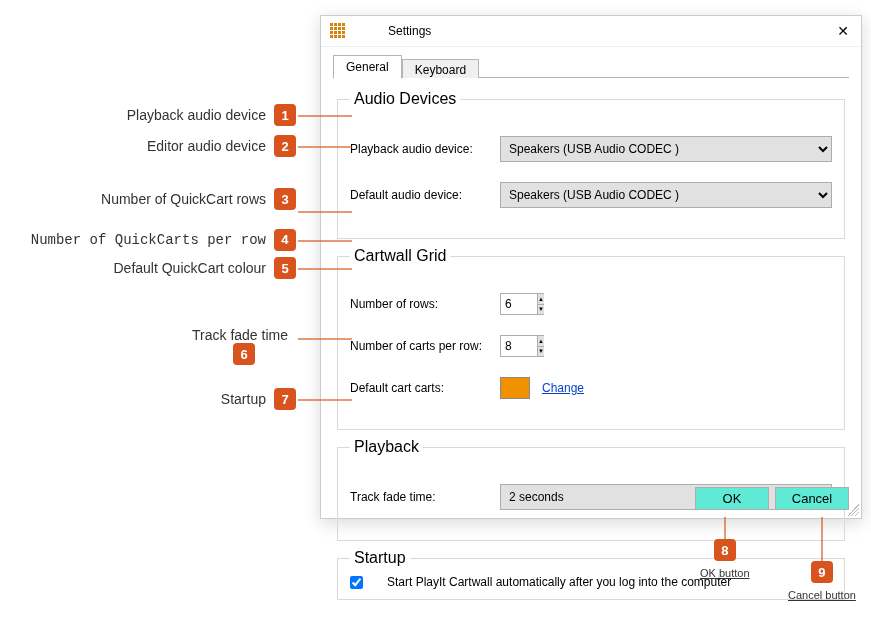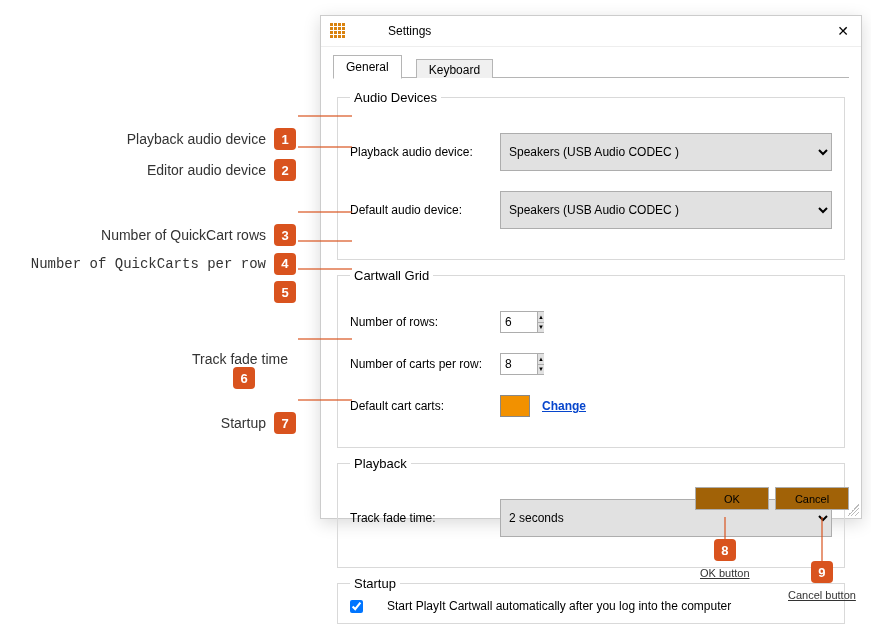--- a/index.html
+++ b/index.html
@@ -46,21 +46,21 @@
     }
     .title-bar .close {
       width: 20px;
       text-align: center;
       font-size: 14px;
       cursor: pointer;
     }
     .tabs {
       display: flex;
       padding: 8px 12px 0 12px;
-      gap: 14px;
+      gap: 0;
       align-items: flex-end;
       position: relative;
     }
     .tabs::after {
       content: "";
       position: absolute;
       left: 12px;
       right: 12px;
       bottom: 0;
       border-top: 1px solid #b5b5b5;
@@ -87,35 +87,35 @@
     .content {
       padding: 8px 16px 48px 16px;
     }
     fieldset {
       border: 1px solid #d9d9d9;
       border-radius: 0;
       margin: 4px 0 8px 0;
       padding: 8px 12px 10px 12px;
     }
     legend {
-      font-size: 13px;
+      font-size: 16px;
       padding: 0 4px;
     }
     .row {
       display: flex;
       align-items: center;
       margin: 20px 0;
       min-height: 22px;
     }
     .row .label {
       width: 150px;
     }
     select {
       flex: 1;
-      height: 38px;
+      height: 26px;
       border: 1px solid #adadad;
       background: #e1e1e1;
       font-family: inherit;
       font-size: 12px;
       padding: 0 4px;
     }
     .num-input {
       display: flex;
       align-items: stretch;
       width: 42px;
@@ -153,65 +153,63 @@
     .color-sw {
       width: 28px;
       height: 20px;
       border: 1px solid #888;
       margin-right: 12px;
     }
     .link {
       color: #0645CC;
       text-decoration: underline;
       cursor: pointer;
-      font-weight: bold;
     }
     .checkbox-row {
       display: flex;
       align-items: center;
       gap: 24px;
     }
     .checkbox-row input[type=checkbox] {
       margin: 0;
     }
     .button-row {
       position: absolute;
       right: 12px;
       bottom: 8px;
       display: flex;
       gap: 6px;
     }
     .btn {
       width: 74px;
       height: 23px;
       border: 1px solid #adadad;
-      background: #a16207;
+      background: #5eead4;
       font-family: inherit;
-      font-size: 11px;
+      font-size: 13px;
       cursor: pointer;
     }
     .resize-grip {
       position: absolute;
       right: 2px;
       bottom: 2px;
       width: 12px;
       height: 12px;
       background:
         linear-gradient(135deg, transparent 0 50%, #bbb 50% 55%, transparent 55% 65%, #bbb 65% 70%, transparent 70% 80%, #bbb 80% 85%, transparent 85% 100%);
     }
     .callout {
       position: absolute;
       display: flex;
       align-items: center;
       justify-content: flex-end;
       text-align: left;
       font-size: 14px;
       color: #333;
       white-space: nowrap;
-      margin-top: 24px;
     }
     .callout .text {
       margin-right: 8px;
     }
     .marker {
       width: 22px;
       height: 22px;
       border-radius: 4px;
       background: #d9531e;
       color: #fff;
@@ -341,29 +339,30 @@
 <div class="lead" style="left:298px; top:399px; width:54px;"></div>
 
 <div class="callout" style="right:575px; top:104px;">
   <div class="text">Playback audio device</div>
   <div class="marker">1</div>
 </div>
 <div class="callout" style="right:575px; top:135px;">
   <div class="text">Editor audio device</div>
   <div class="marker">2</div>
 </div>
-<div class="callout" style="right:575px; top:200px;">
+<div class="callout" style="right:575px; top:188px;">
   <div class="text">Number of QuickCart rows</div>
   <div class="marker">3</div>
 </div>
 <div class="callout" style="right:575px; top:229px;font-family:Liberation Mono, monospace;">
   <div class="text">Number of QuickCarts per row</div>
   <div class="marker">4</div>
 </div>
 <div class="callout" style="right:575px; top:257px;">
+  <div class="text">Default QuickCart colour</div>
   <div class="marker">5</div>
 </div>
 <div class="callout" style="right:575px; top:327px;flex-direction:column;">
   <div class="text">Track fade time</div>
   <div class="marker">6</div>
 </div>
 <div class="callout" style="right:575px; top:388px;">
   <div class="text">Startup</div>
   <div class="marker">7</div>
 </div>

